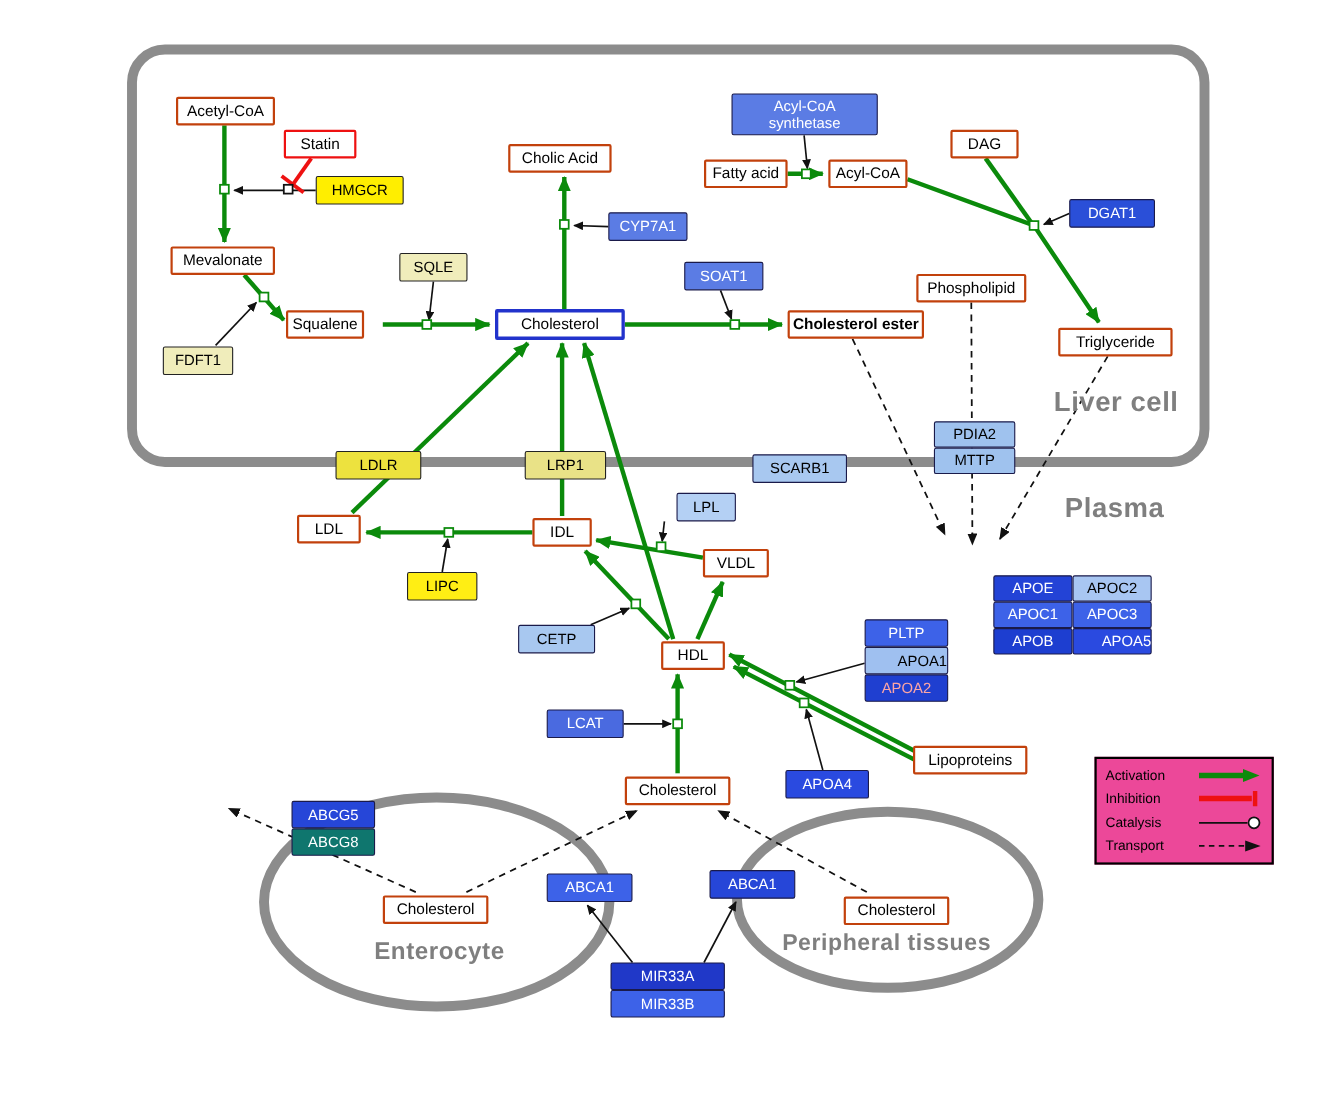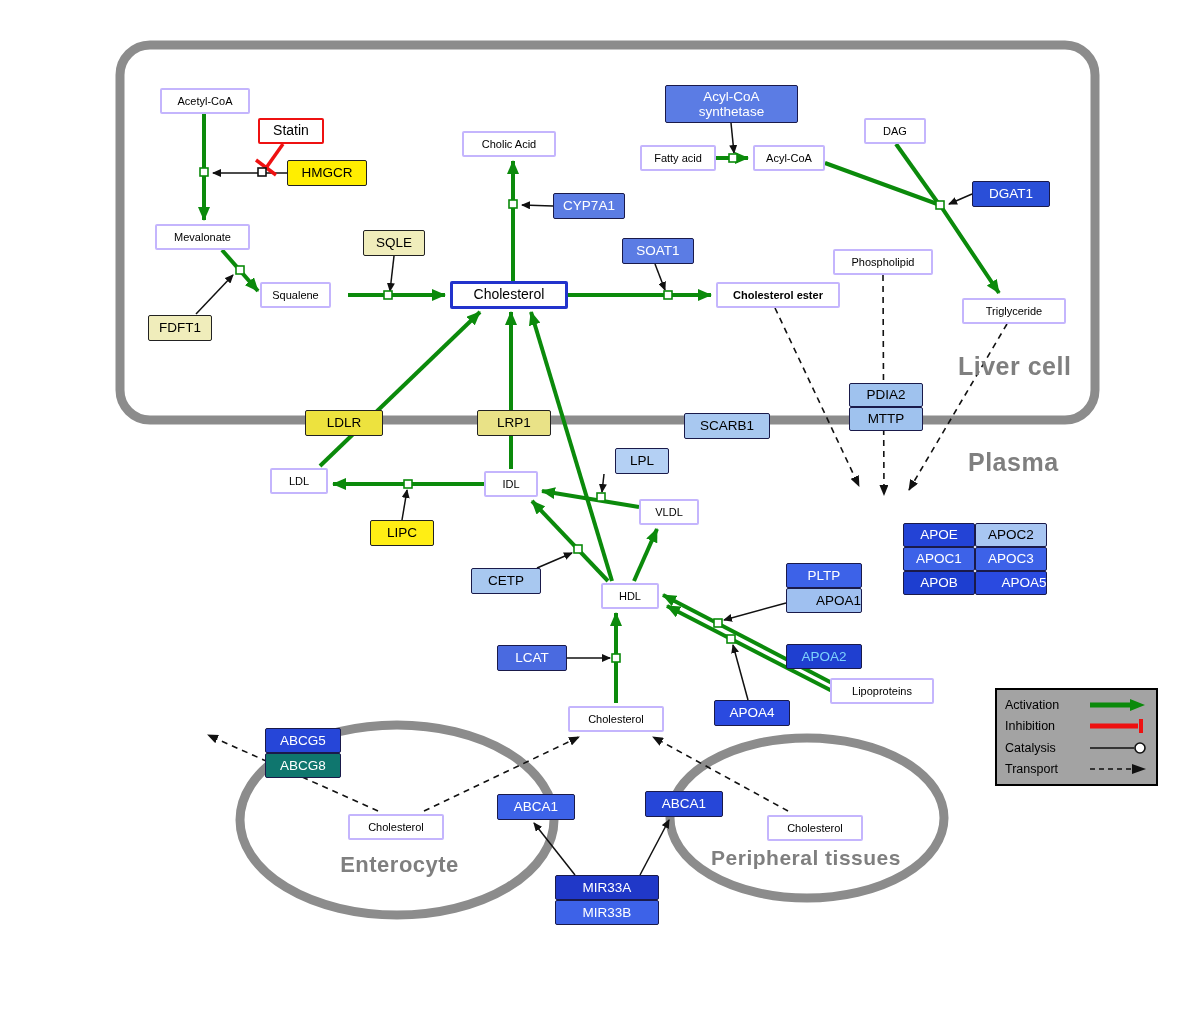--- a/index.html
+++ b/index.html
@@ -3,30 +3,30 @@
 <meta charset="utf-8">
 <style>
   html,body{margin:0;padding:0;background:#ffffff;}
   #canvas{position:relative;width:1200px;height:1013px;background:#ffffff;overflow:hidden;
           font-family:"Liberation Sans",sans-serif;}
   #diagram-svg{position:absolute;left:0;top:0;}
   #nodes-layer{position:absolute;left:0;top:0;width:100%;height:100%;pointer-events:none;}
   .node{position:absolute;box-sizing:border-box;display:flex;align-items:center;justify-content:center;
         text-align:center;font-size:13.5px;line-height:1.12;white-space:pre-line;border-radius:2px;
         padding:1px 2px;background:#fff;color:#000;pointer-events:auto;cursor:pointer;}
-  .n-met{border:2px solid #c4b5fd;font-size:11px;}
+  .n-met{border:2px solid #c2410c;font-size:14px;}
   .n-met-strong{border:3px solid #2233cc;font-size:14px;}
   .n-drug{border:2.5px solid #ee1111;font-size:14px;}
   .n-yellow{border:1.5px solid #222222;}
   .n-khaki{border:1.5px solid #222222;}
   .n-blue{border:1.5px solid #1a1a4a;}
   .comp-label{position:absolute;color:#7f7f7f;font-weight:bold;letter-spacing:0.5px;}
   .comp-label.centered{text-align:center;}
   .legend{position:absolute;left:995px;top:688px;width:163px;height:98px;border:2px solid #000;
-          background:#a3a3a3;box-sizing:border-box;display:flex;flex-direction:column;
+          background:#ec4899;box-sizing:border-box;display:flex;flex-direction:column;
           justify-content:space-around;padding:4px 8px;}
   .legend-row{display:flex;align-items:center;justify-content:space-between;height:18px;}
   .lg-label{font-size:12.5px;color:#000;}
   .lg-sym{display:inline-flex;align-items:center;}
 </style>
 </head>
 <body>
 
 <div id="canvas">
 
@@ -134,21 +134,21 @@
       <div class="node n-blue" style="left: 684px; top: 413px; width: 86px; height: 26px; background: rgb(168, 200, 240);">SCARB1</div>
       <div class="node n-met" style="left: 270px; top: 468px; width: 58px; height: 26px;">LDL</div>
       <div class="node n-met" style="left: 484px; top: 471px; width: 54px; height: 26px;">IDL</div>
       <div class="node n-blue" style="left: 584px; top: 448px; width: 54px; height: 26px; background: rgb(180, 208, 244); margin-left: 31px;">LPL</div>
       <div class="node n-met" style="left: 639px; top: 499px; width: 60px; height: 26px;">VLDL</div>
       <div class="node n-yellow" style="left: 370px; top: 520px; width: 64px; height: 26px; background: rgb(255, 238, 20);">LIPC</div>
       <div class="node n-blue" style="left: 471px; top: 568px; width: 70px; height: 26px; background: rgb(168, 200, 240);">CETP</div>
       <div class="node n-met" style="left: 601px; top: 583px; width: 58px; height: 26px;">HDL</div>
       <div class="node n-blue" style="left: 786px; top: 563px; width: 76px; height: 25px; background: rgb(61, 98, 232); color: rgb(255, 255, 255);">PLTP</div>
       <div class="node n-blue" style="left: 786px; top: 588px; width: 76px; height: 25px; background: rgb(159, 192, 240); padding-left: 31px;">APOA1</div>
-      <div class="node n-blue" style="left: 786px; top: 613px; width: 76px; height: 25px; background: rgb(31, 63, 208); color: #7dd3fc; margin-top: 31px;">APOA2</div>
+      <div class="node n-blue" style="left: 786px; top: 613px; width: 76px; height: 25px; background: rgb(31, 63, 208); color: #fca5a5;">APOA2</div>
       <div class="node n-blue" style="left: 497px; top: 645px; width: 70px; height: 26px; background: rgb(74, 106, 224); color: rgb(255, 255, 255);">LCAT</div>
       <div class="node n-blue" style="left: 714px; top: 700px; width: 76px; height: 26px; background: rgb(42, 74, 224); color: rgb(255, 255, 255);">APOA4</div>
       <div class="node n-met" style="left: 830px; top: 678px; width: 104px; height: 26px;">Lipoproteins</div>
       <div class="node n-blue" style="left: 903px; top: 523px; width: 72px; height: 24px; background: rgb(35, 67, 214); color: rgb(255, 255, 255);">APOE</div>
       <div class="node n-blue" style="left: 975px; top: 523px; width: 72px; height: 24px; background: rgb(168, 198, 242);">APOC2</div>
       <div class="node n-blue" style="left: 903px; top: 547px; width: 72px; height: 24px; background: rgb(61, 98, 232); color: rgb(255, 255, 255);">APOC1</div>
       <div class="node n-blue" style="left: 975px; top: 547px; width: 72px; height: 24px; background: rgb(61, 98, 232); color: rgb(255, 255, 255);">APOC3</div>
       <div class="node n-blue" style="left: 903px; top: 571px; width: 72px; height: 24px; background: rgb(29, 62, 208); color: rgb(255, 255, 255);">APOB</div>
       <div class="node n-blue" style="left: 975px; top: 571px; width: 72px; height: 24px; background: rgb(42, 74, 224); color: rgb(255, 255, 255); padding-left: 28px;">APOA5</div>
       <div class="node n-met" style="left: 568px; top: 706px; width: 96px; height: 26px;">Cholesterol</div>

